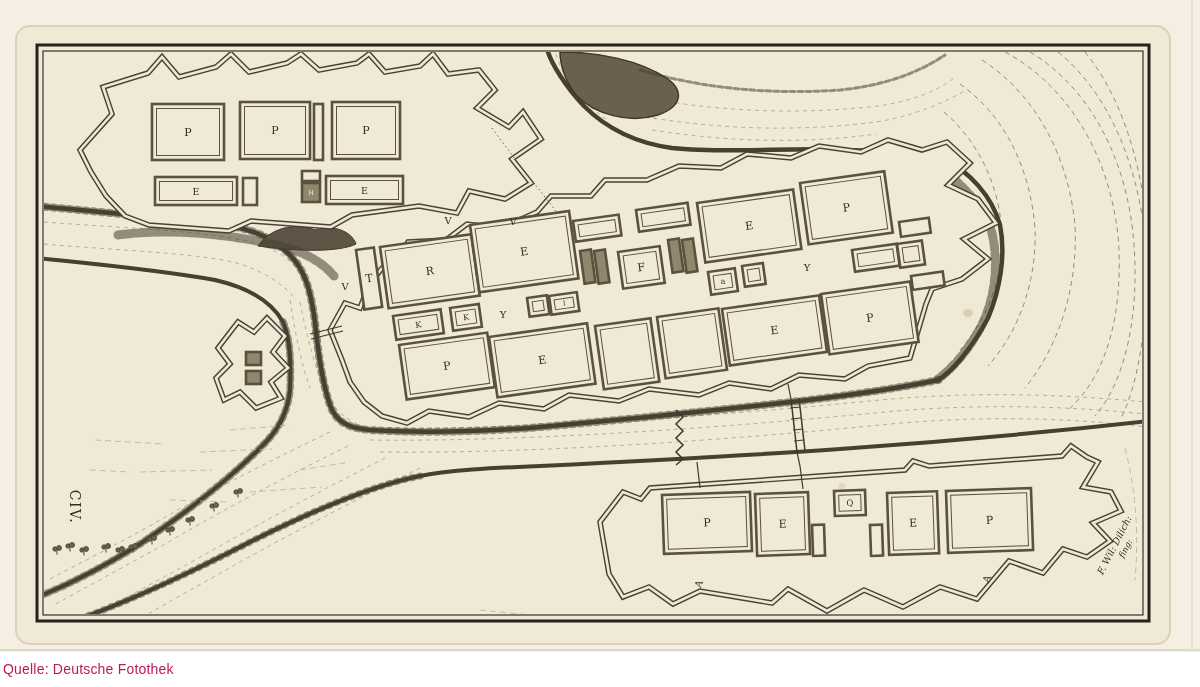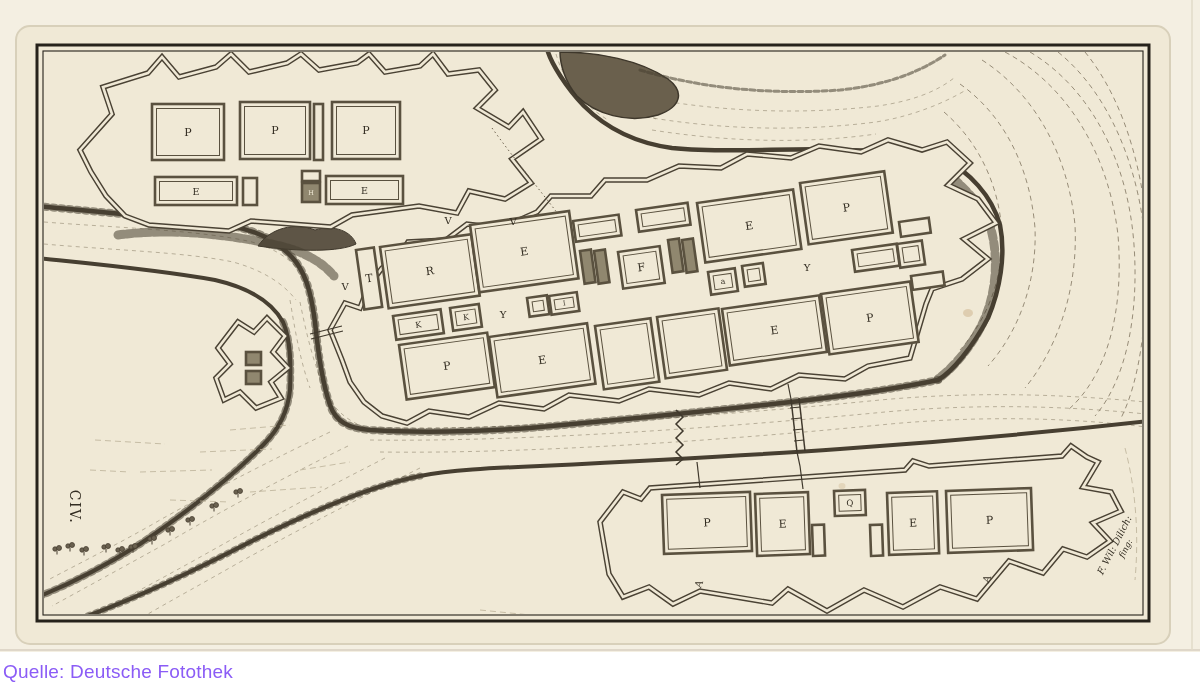--- a/index.html
+++ b/index.html
@@ -1,19 +1,19 @@
 <!DOCTYPE html>
 <html><head>
 <meta charset="utf-8">
 <style>
   html,body{margin:0;padding:0;background:#ffffff;}
   .stage{position:relative;width:1200px;height:687px;background:#ffffff;overflow:hidden;
          font-family:"Liberation Sans",sans-serif;}
   .stage svg{position:absolute;left:0;top:0;}
-  .caption{position:absolute;left:3px;top:661px;font-size:19px;color:#8b5cf6;
+  .caption{position:absolute;left:3px;top:661px;font-size:14px;color:#be185d;
            font-family:"Liberation Sans",sans-serif;letter-spacing:.2px;}
   .wall{fill:#f0e9d6;stroke:#4a4234;stroke-width:5.5;stroke-linejoin:miter;}
   .wall-in{fill:none;stroke:#efe8d5;stroke-width:2.6;stroke-linejoin:miter;}
   .bank{fill:none;stroke:#473f31;stroke-linecap:round;}
   .bank-rough{fill:none;stroke:#473f31;stroke-linecap:round;opacity:.55;}
   .flow{fill:none;stroke:#7a6f5a;stroke-width:.9;stroke-dasharray:5 4;opacity:.85;}
   .flow2{fill:none;stroke:#8b8069;stroke-width:.8;stroke-dasharray:4 4;opacity:.7;}
   .landline{fill:none;stroke:#bcb299;stroke-width:1;stroke-dasharray:6 4;opacity:.8;}
   .road{fill:none;stroke:#3f382c;stroke-width:1.5;}
   .etext{font-family:"DejaVu Serif",serif;fill:#332d22;}

